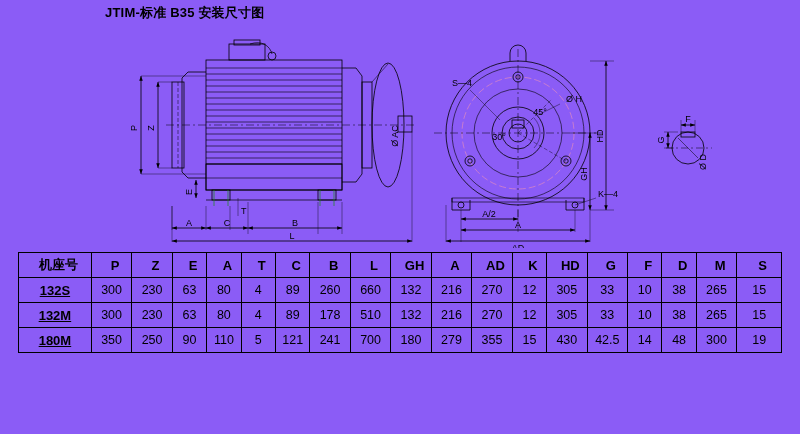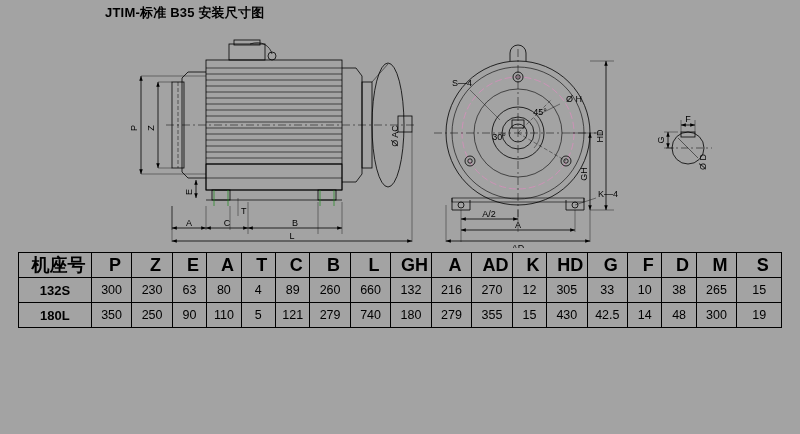--- a/index.html
+++ b/index.html
@@ -6,21 +6,21 @@
   html, body {
     margin: 0; padding: 0;
     width: 800px; height: 434px;
     background: #ffffff;
     font-family: "Liberation Sans", sans-serif;
     overflow: hidden;
   }
   #root {
     position: relative;
     width: 800px; height: 434px;
-    background: #a3a3a3;
+    background: #8b5cf6;
   }
 
   
   .title {
     position: absolute;
     left: 105px; top: 4px;
     font-size: 13px;
     font-weight: bold;
     color: #000;
     letter-spacing: 0.2px;
@@ -50,26 +50,27 @@
     border: 1px solid #000;
     text-align: center;
     font-size: 12.5px;
     color: #000;
     height: 25px;
     padding: 0;
     font-family: "Liberation Sans", sans-serif;
   }
   table.spec th {
     font-weight: bold;
-    font-size: 18px;
+    font-size: 13px;
     padding-left: 7px;
   }
   table.spec td.model {
     font-weight: bold;
     font-size: 13px;
+    text-decoration: underline;
   }
   
   col.c-model { width: 72px; }
   col.c-std   { width: 40px; }
   col.c-nar   { width: 34px; }
   col.c-wide  { width: 44px; }
 </style>
 </head>
 <body>
 
@@ -335,29 +336,50 @@
           <td>270</td>
           <td>12</td>
           <td>305</td>
           <td>33</td>
           <td>10</td>
           <td>38</td>
           <td>265</td>
           <td>15</td>
         </tr>
         <tr>
-          <td class="model">180L</td>
+          <td class="model">132M</td>
+          <td>300</td>
+          <td>230</td>
+          <td>63</td>
+          <td>80</td>
+          <td>4</td>
+          <td>89</td>
+          <td>178</td>
+          <td>510</td>
+          <td>132</td>
+          <td>216</td>
+          <td>270</td>
+          <td>12</td>
+          <td>305</td>
+          <td>33</td>
+          <td>10</td>
+          <td>38</td>
+          <td>265</td>
+          <td>15</td>
+        </tr>
+        <tr>
+          <td class="model">180M</td>
           <td>350</td>
           <td>250</td>
           <td>90</td>
           <td>110</td>
           <td>5</td>
           <td>121</td>
-          <td>279</td>
-          <td>740</td>
+          <td>241</td>
+          <td>700</td>
           <td>180</td>
           <td>279</td>
           <td>355</td>
           <td>15</td>
           <td>430</td>
           <td>42.5</td>
           <td>14</td>
           <td>48</td>
           <td>300</td>
           <td>19</td>

